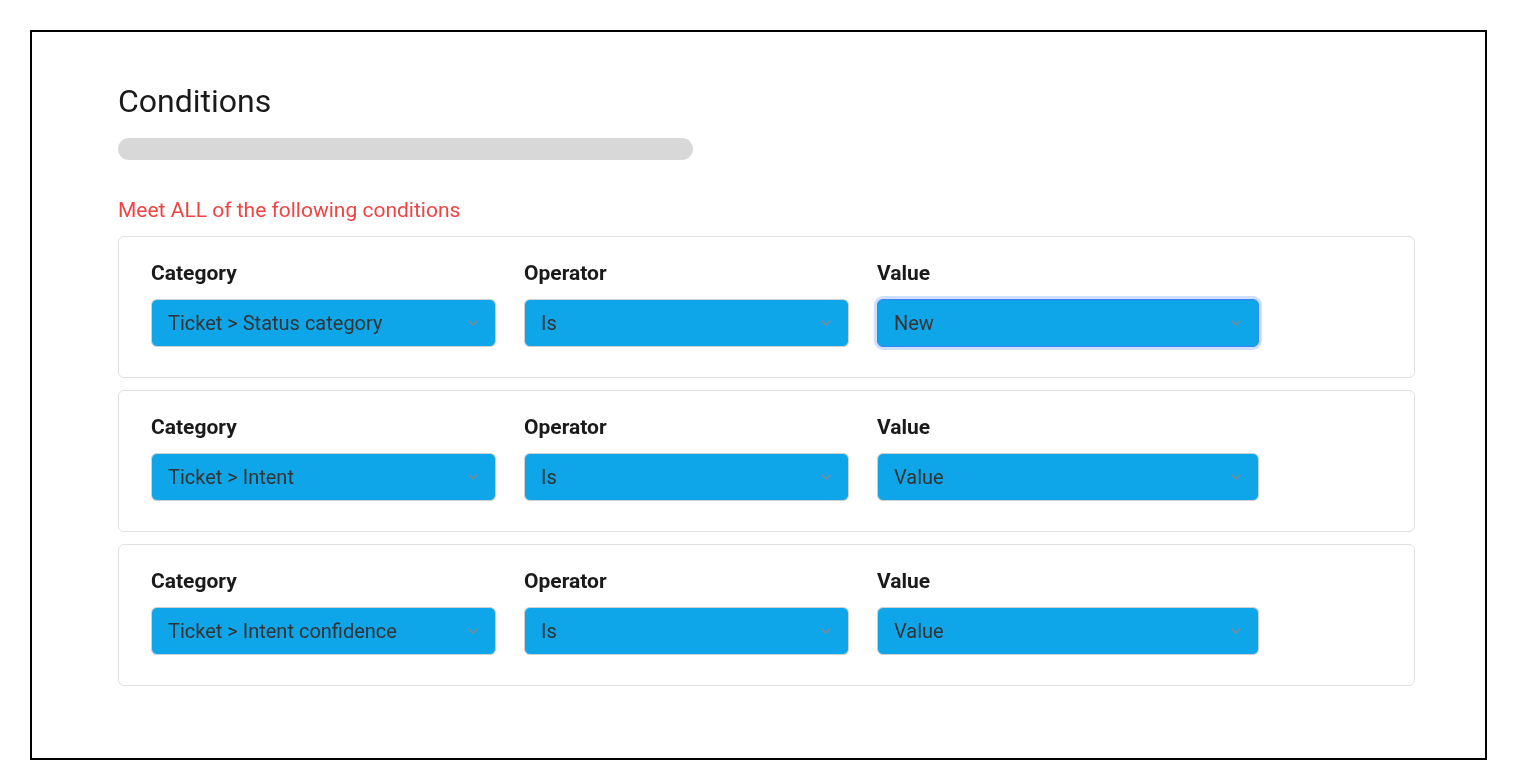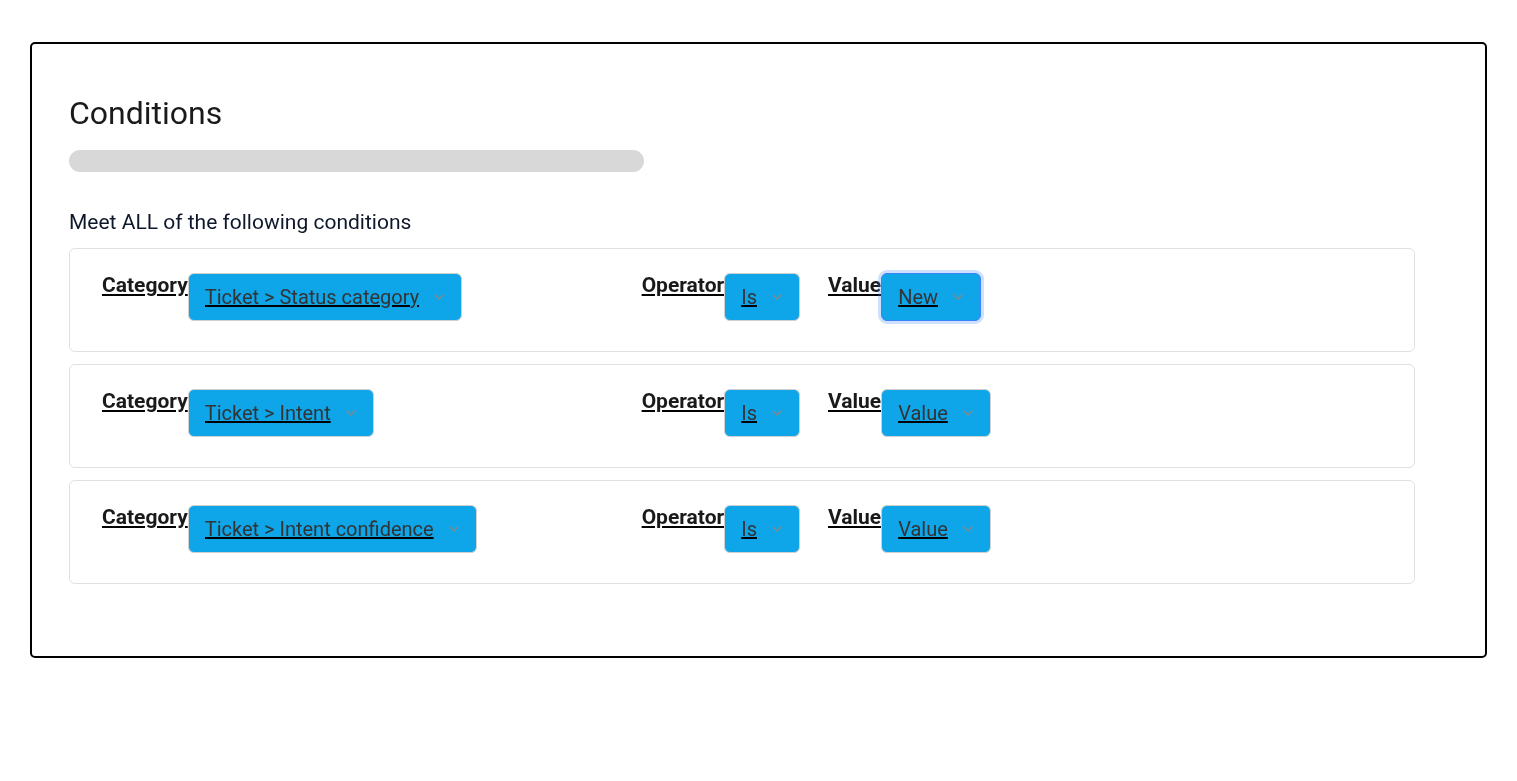--- a/index.html
+++ b/index.html
@@ -8,57 +8,56 @@
       padding: 0;
     }
     body {
       font-family: -apple-system, BlinkMacSystemFont, "Segoe UI", Roboto, Helvetica, Arial, sans-serif;
       background: #fff;
       padding: 30px;
     }
     .panel {
       background: #fff;
       border: 2px solid #000;
-      border-radius: 5px;
-      padding: 50px 70px 60px 37px;
+      border-radius: 0;
+      padding: 50px 70px 60px 86px;
       max-width: 1460px;
-      margin: 12px auto;
+      margin: 0 auto;
     }
     .title {
       font-size: 32px;
       font-weight: 400;
       color: #1a1a1a;
       margin-bottom: 18px;
     }
     .placeholder-bar {
       height: 22px;
       width: 575px;
       background: #d8d8d8;
       border-radius: 11px;
       margin-bottom: 38px;
     }
     .subtitle {
       font-size: 21px;
       font-weight: 400;
-      color: #0f172a;
+      color: #ef4444;
       margin-bottom: 14px;
     }
     .condition-row {
       border: 1px solid #e0e0e0;
       border-radius: 6px;
       padding: 24px 32px 30px 32px;
       margin-bottom: 12px;
       display: flex;
       gap: 28px;
     }
     .condition-col {
       display: flex;
-      flex-direction: row;
+      flex-direction: column;
       flex: 0 0 auto;
-      text-decoration: underline;
     }
     .condition-col.category { width: 345px; }
     .condition-col.operator { width: 325px; justify-content: flex-end; }
     .condition-col.value { width: 382px; }
     .col-label {
       font-size: 21px;
       font-weight: 700;
       color: #1a1a1a;
       margin-bottom: 14px;
     }

